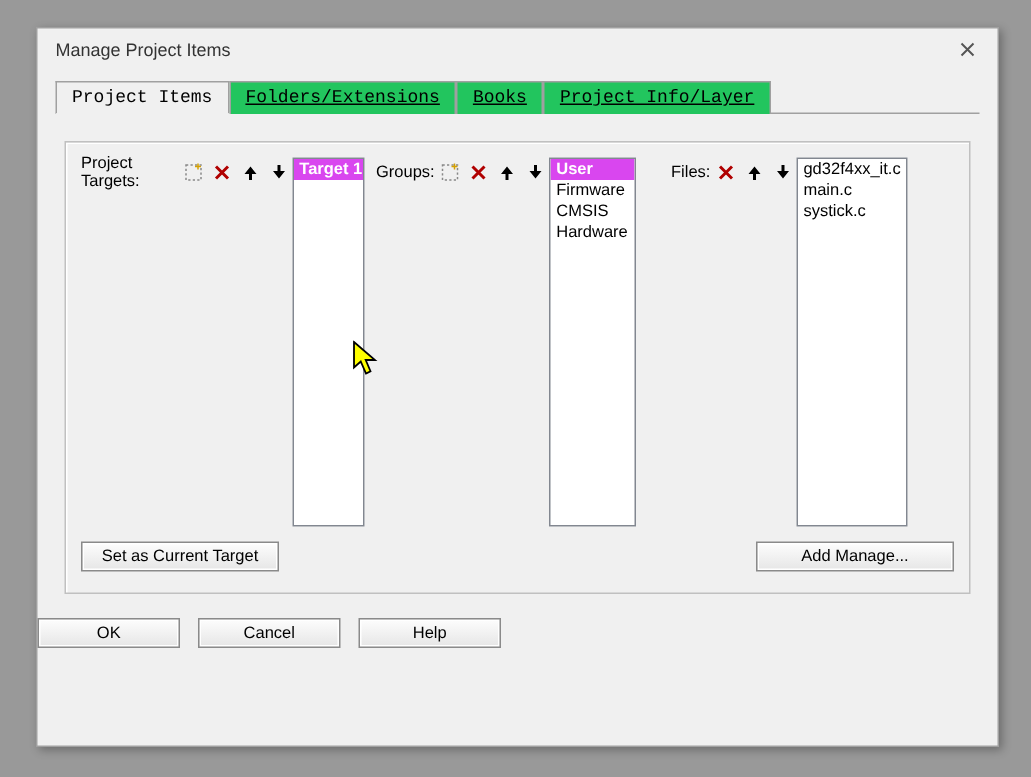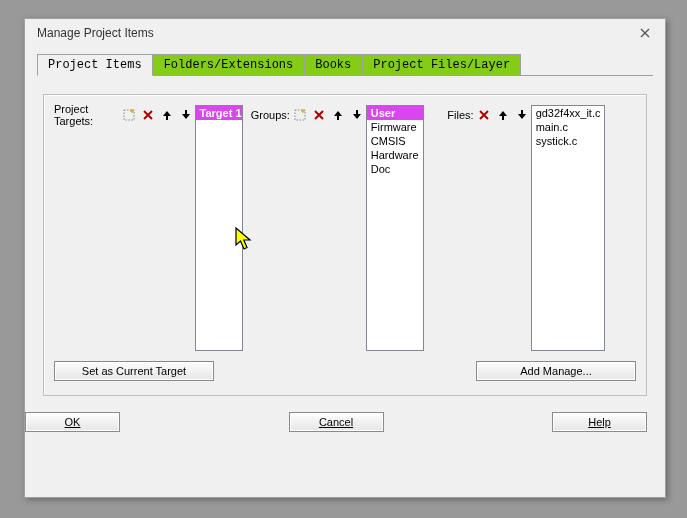--- a/index.html
+++ b/index.html
@@ -52,21 +52,22 @@
     position: relative;
     top: 1px;
     cursor: default;
   }
   .tab.active {
     background: #f0f0f0;
     z-index: 2;
     border-bottom: 1px solid #f0f0f0;
   }
   .tab:not(.active) {
-    background: #84cc16;
+    background: #22c55e;
+    text-decoration: underline;
   }
   .tab-underline {
     margin: 0 12px;
     border-top: 1px solid #a0a0a0;
   }
   .content-frame {
     margin: 18px 18px 8px 18px;
     border: 1px solid #c0c0c0;
     box-shadow: inset 1px 1px 0 #fff;
     background: #f0f0f0;
@@ -114,28 +115,27 @@
   }
   .below-row .spacer { flex: 1; }
   .btn {
     border: 1px solid #8a8a8a;
     background: linear-gradient(#fdfdfd, #e6e6e6);
     box-shadow: inset 0 0 0 1px #fff;
     padding: 3px 0;
     text-align: center;
     font-size: 11px;
     cursor: default;
-    width: 160px;
+    width: 132px;
   }
   .bottom-buttons {
     display: flex;
-    justify-content: space-between;
-    gap: 31px;
+    justify-content: flex-start;
+    gap: 12px;
     padding: 8px 18px 12px 0;
-    text-decoration: underline;
   }
   .bottom-buttons .btn { width: 95px; }
   .cursor {
     position: absolute;
     left: 210px; top: 208px;
     pointer-events: none;
   }
 </style>
 </head>
 <body>
@@ -147,21 +147,21 @@
       <svg width="10" height="10" viewBox="0 0 10 10">
           <path d="M1 1 L9 9 M9 1 L1 9" stroke="#555" stroke-width="1.3"></path>
         </svg>
     </span>
   </div>
 
   <div class="tabs">
     <div class="tab active">Project Items</div>
     <div class="tab">Folders/Extensions</div>
     <div class="tab">Books</div>
-    <div class="tab">Project Files/Layer</div>
+    <div class="tab">Project Info/Layer</div>
   </div>
   <div class="tab-underline"></div>
 
   <div class="content-frame">
     <div class="cols">
 
       <div class="col">
         <div class="col-hdr">
           <span class="col-label">Project Targets:</span>
           <span class="icon-btn">
@@ -220,21 +220,20 @@
             <svg width="12" height="12" viewBox="0 0 12 12">
                 <path d="M6 10 L2 5 L5 5 L5 1 L7 1 L7 5 L10 5 Z" fill="#000"></path>
               </svg>
           </span>
         </div>
         <div class="listbox">
           <div class="listitem selected">User</div>
           <div class="listitem">Firmware</div>
           <div class="listitem">CMSIS</div>
           <div class="listitem">Hardware</div>
-          <div class="listitem">Doc</div>
         </div>
       </div>
 
       <div class="col">
         <div class="col-hdr">
           <span class="col-label">Files:</span>
           <span class="icon-btn">
             <svg width="12" height="12" viewBox="0 0 12 12">
                 <path d="M2 2 L10 10 M10 2 L2 10" stroke="#b00000" stroke-width="2"></path>
               </svg>

